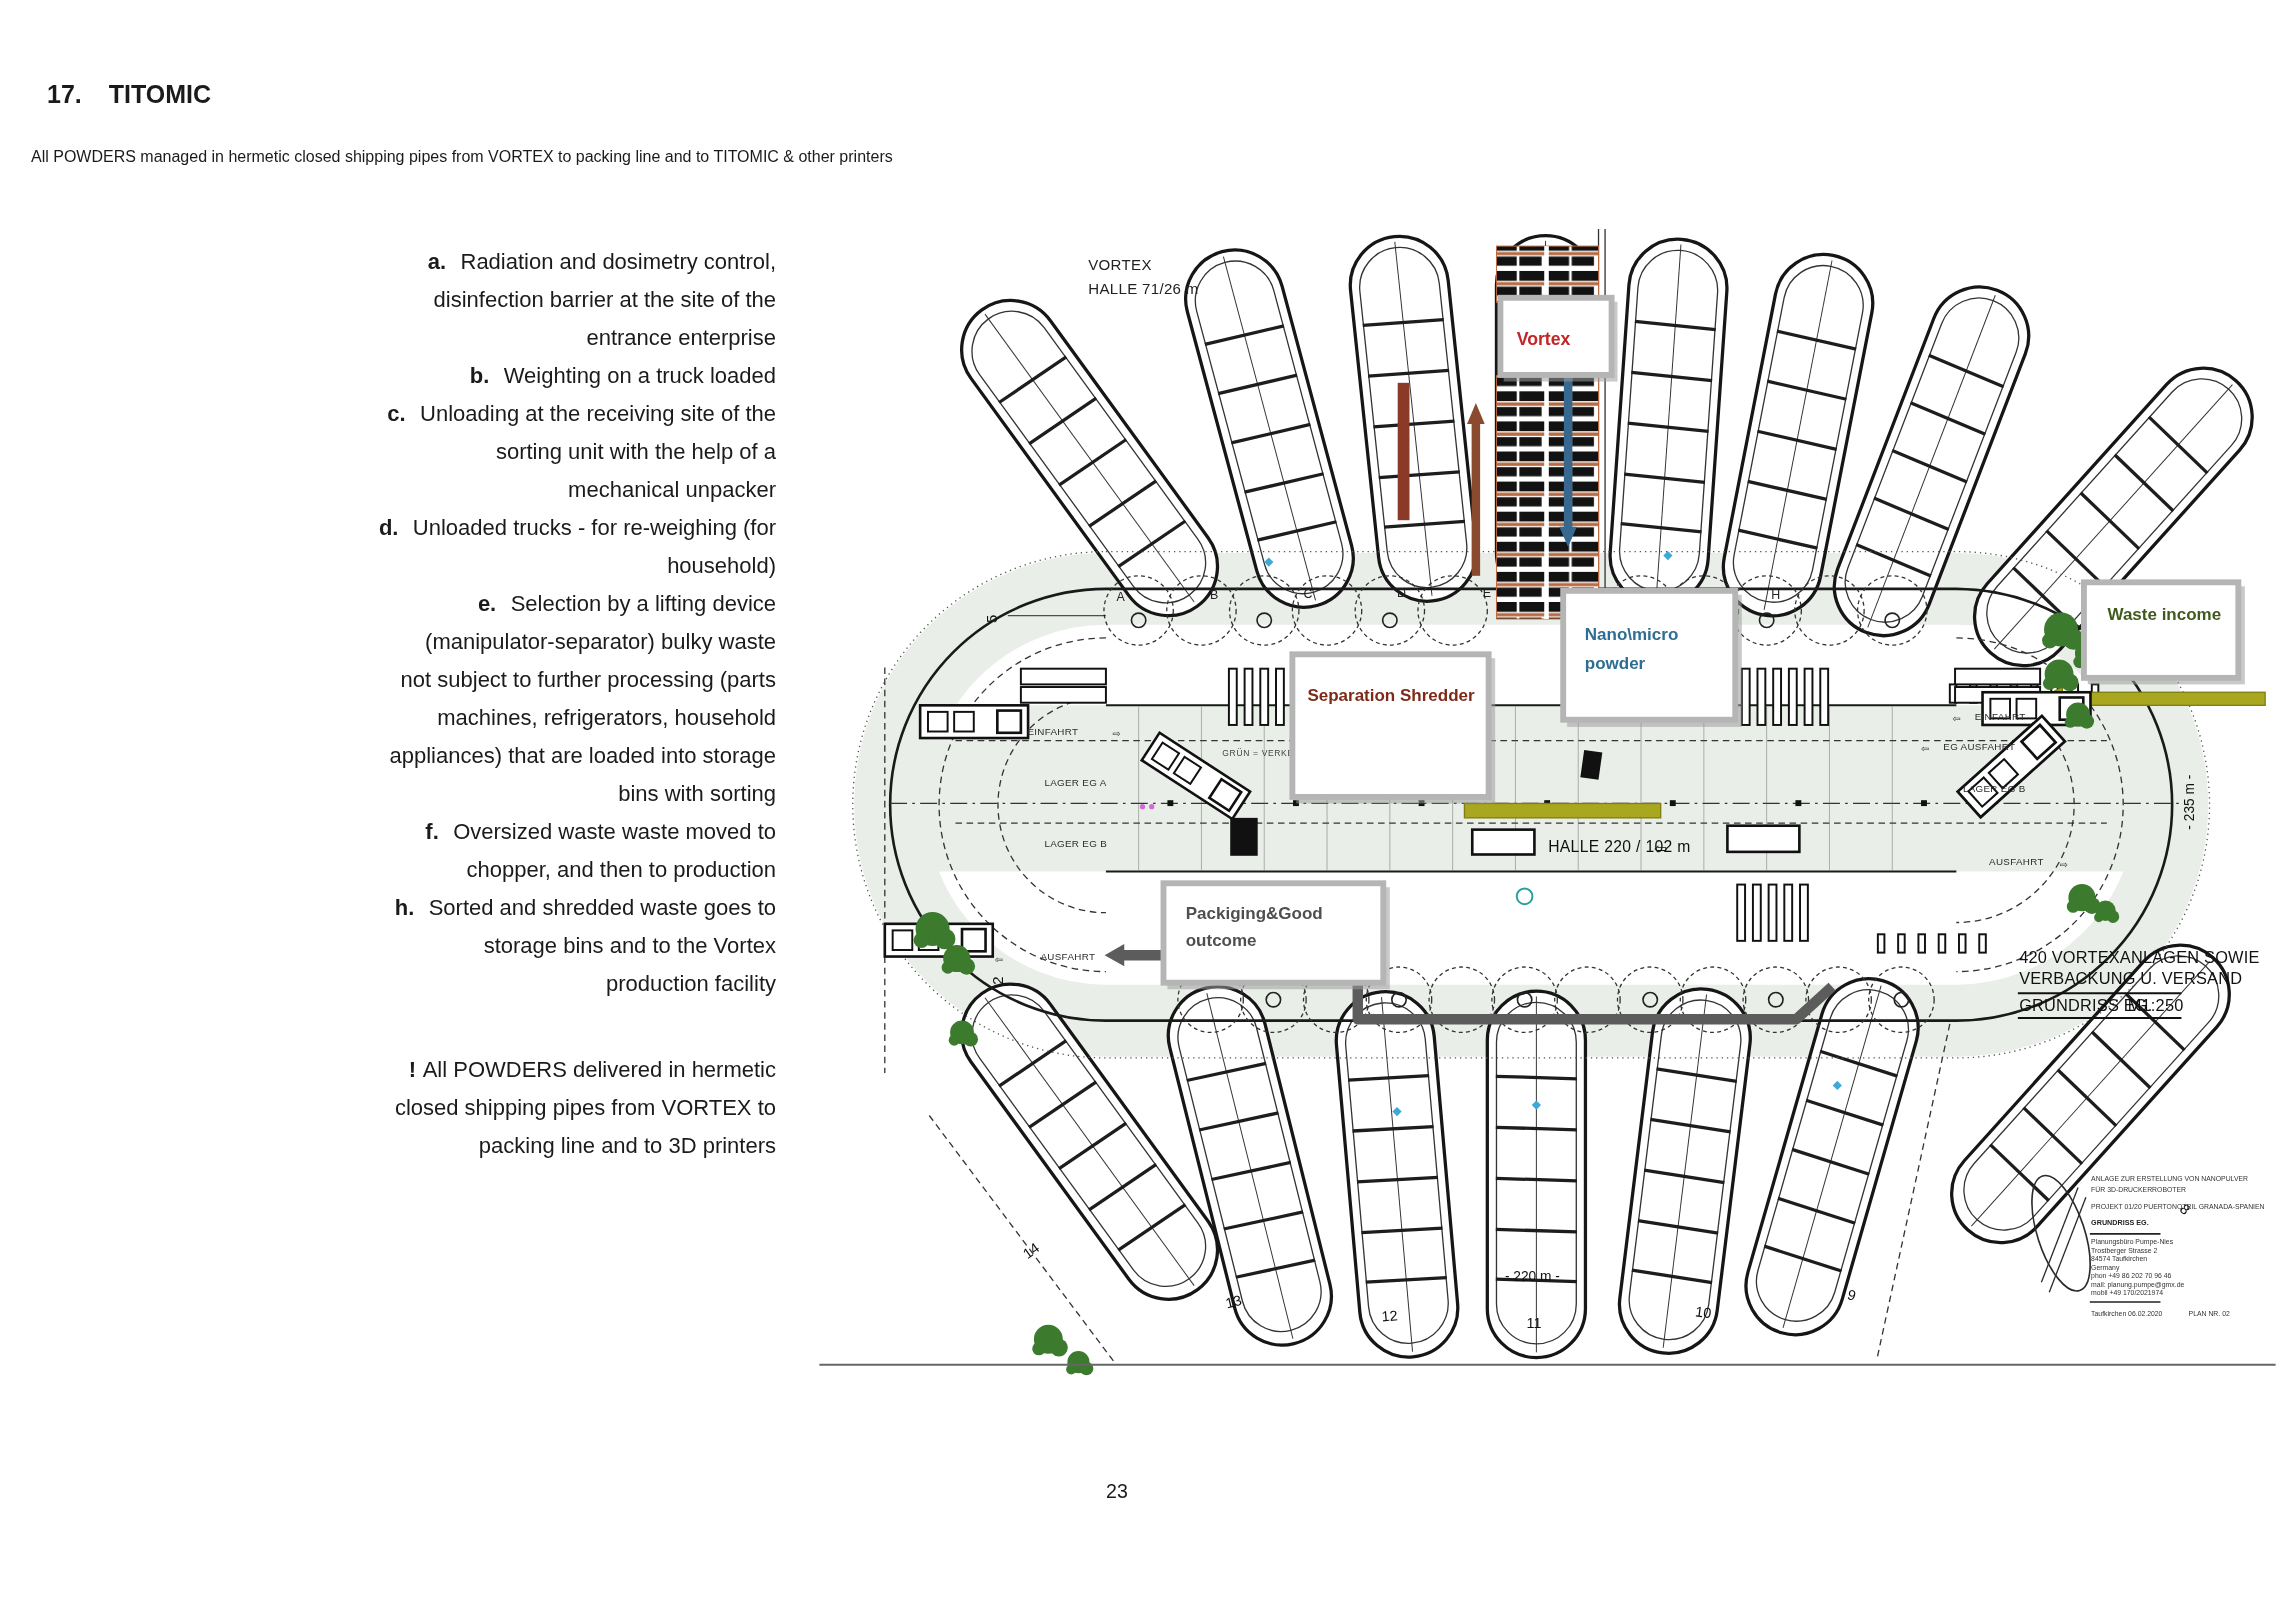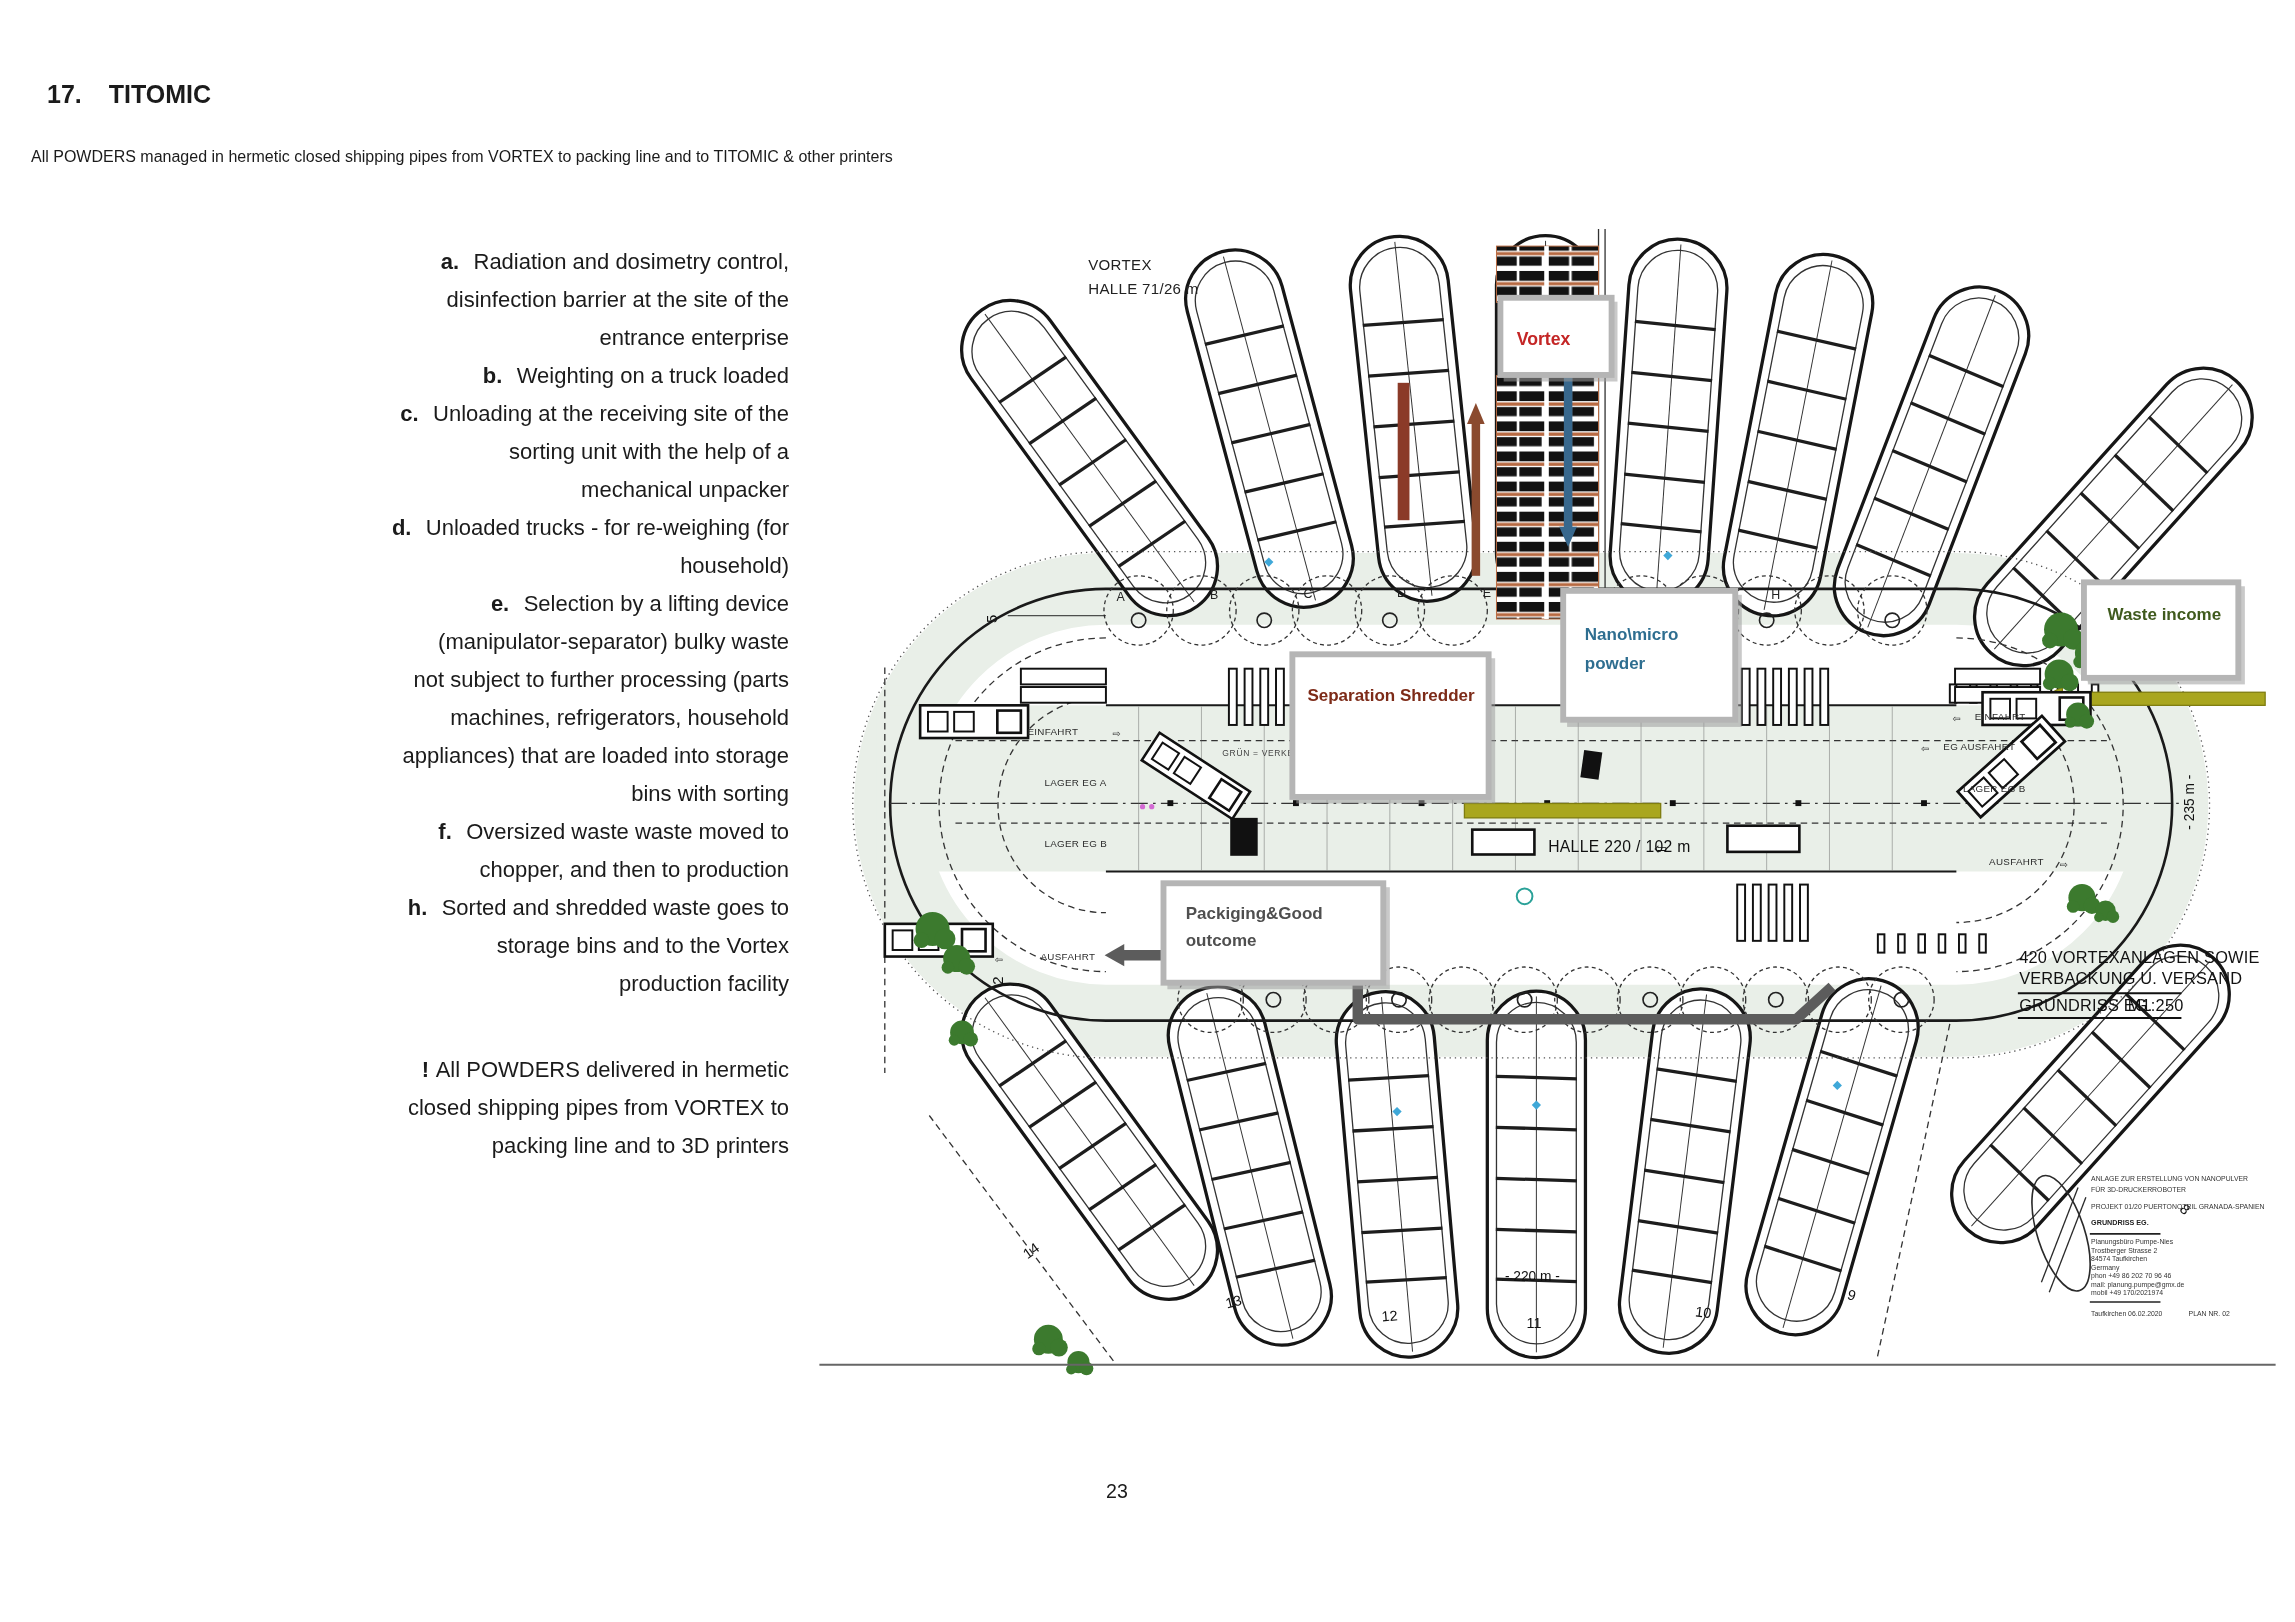--- a/index.html
+++ b/index.html
@@ -4,21 +4,21 @@
 <style>
   html,body{margin:0;padding:0;background:#ffffff;}
   body{width:2295px;height:1622px;position:relative;overflow:hidden;
        font-family:"Liberation Sans",sans-serif;color:#1b1b1b;}
   .abs{position:absolute;}
   
   .h1{left:47px;top:80px;font-size:25px;font-weight:bold;letter-spacing:0px;}
   .h1 .num{margin-right:27px;}
   .sub{left:31px;top:148px;font-size:16px;}
   
-  .listwrap{left:266px;top:243px;width:523px;text-align:right;font-size:22px;line-height:38px;}
+  .listwrap{left:253px;top:243px;width:523px;text-align:right;font-size:22px;line-height:38px;}
   .li .ltr{font-weight:bold;padding-right:14.4px;}
   .li .txt{white-space:pre-line;}
   .note{margin-top:48px;}
   .note .bang{font-weight:bold;padding-right:6.5px;}
   .note .txt{white-space:pre-line;}
   .pagenum{left:1106px;top:1480px;width:92px;text-align:left;font-size:19.6px;}
   
   svg text{font-family:"Liberation Sans",sans-serif;}
   .tin{font-size:15px;fill:#2c2c2c;letter-spacing:.5px;}
   .tin2{font-size:13px;fill:#444;letter-spacing:1px;}

